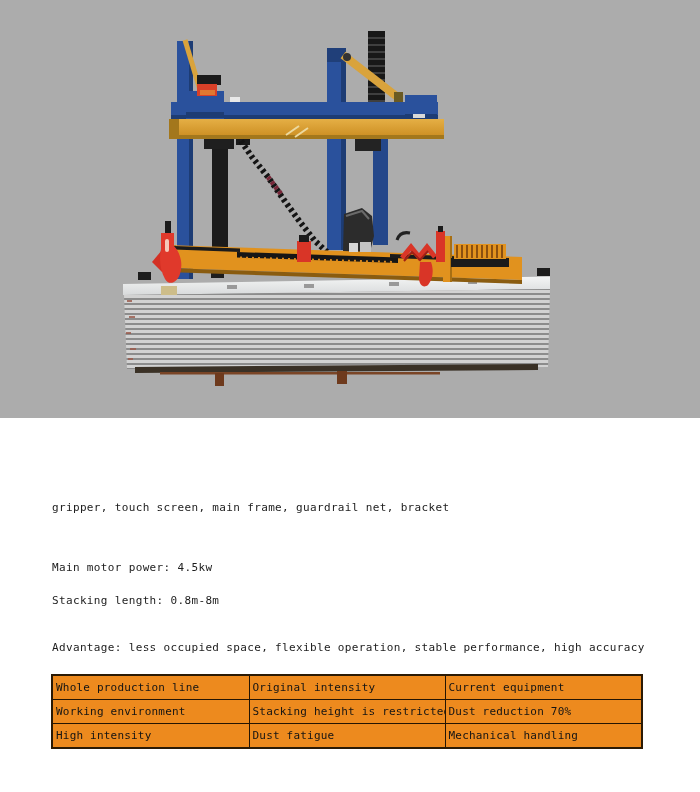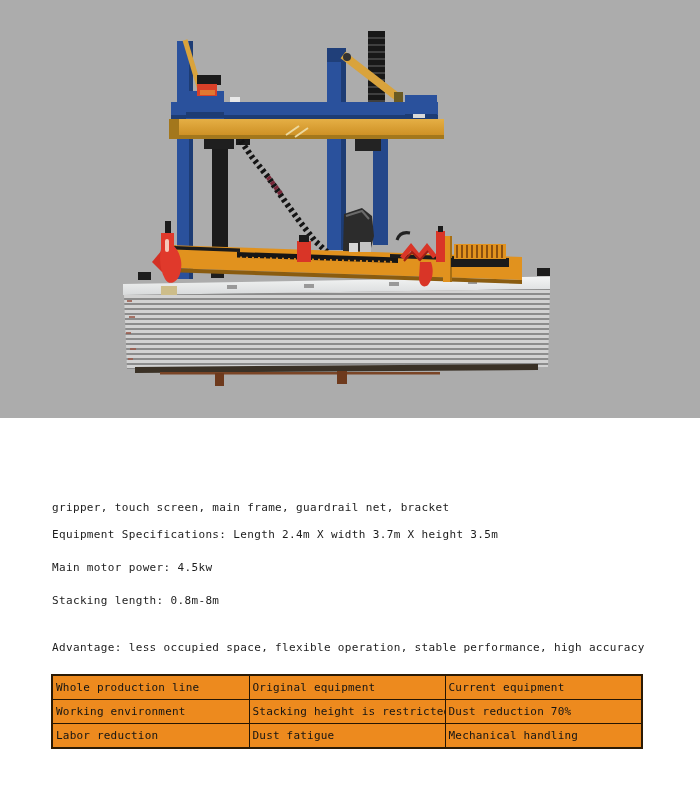--- a/index.html
+++ b/index.html
@@ -188,43 +188,42 @@
         <rect x="165" y="221" width="6" height="14" fill="#1b1b1b"></rect>
         <polygon points="162,250 152,262 162,272" fill="#d33024"></polygon>
         <path d="M161,233 h13 v13 c7,8 9,18 6,28 c-3,9 -11,12 -15,5 c-5,-9 -6,-20 -4,-30 Z" fill="#E0392B"></path>
         <rect x="165" y="239" width="4" height="13" rx="2" fill="#f5c9b8"></rect>
         <rect x="161" y="286" width="16" height="9" fill="#cdbd8a"></rect>
       </g>
     </svg>
   </div>
 
   <div class="spec-line p2">gripper, touch screen, main frame, guardrail net, bracket</div>
-  <div class="spec-line p3">Equipment Specifications: Length 2.4m X width 3.7m X height 3.5m</div>
   <div class="spec-line p4">Main motor power: 4.5kw</div>
   <div class="spec-line p5">Stacking length: 0.8m-8m</div>
   <div class="spec-line p6">Advantage: less occupied space, flexible operation, stable performance, high accuracy</div>
 
   <table class="cmp">
     <colgroup>
         <col class="c1">
         <col class="c2">
         <col class="c3">
       </colgroup>
     <tbody>
       <tr>
         <td>Whole production line</td>
-        <td>Original equipment</td>
+        <td>Original intensity</td>
         <td>Current equipment</td>
       </tr>
       <tr>
         <td>Working environment</td>
         <td>Stacking height is restricted</td>
         <td>Dust reduction 70%</td>
       </tr>
       <tr>
-        <td>Labor reduction</td>
+        <td>High intensity</td>
         <td>Dust fatigue</td>
         <td>Mechanical handling</td>
       </tr>
     </tbody>
   </table>
 
 </div>
 
 </body></html>

